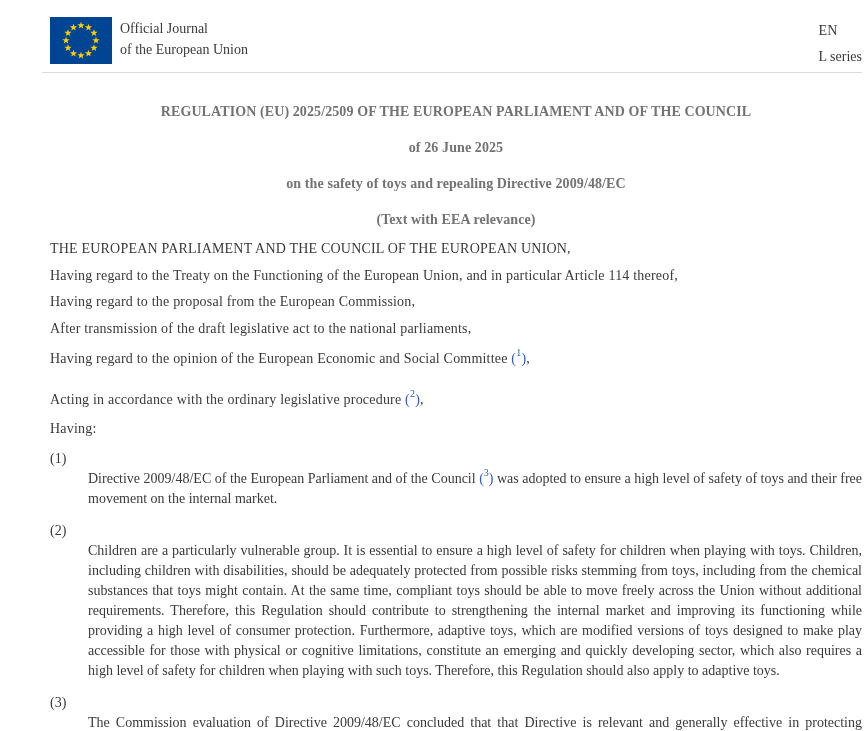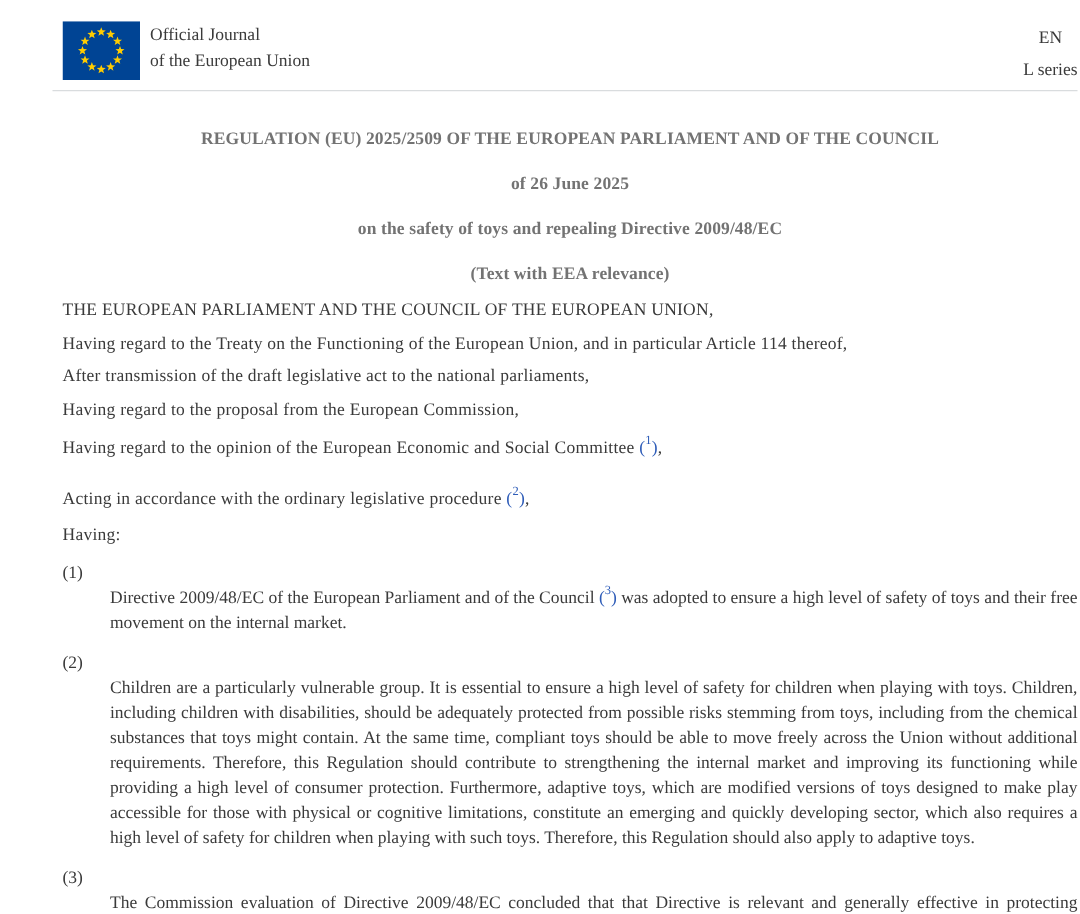--- a/index.html
+++ b/index.html
@@ -9,21 +9,21 @@
     background: #ffffff; color: #3a3a3a;
     font-family: "Liberation Serif", "DejaVu Serif", serif;
     font-size: 14px;
   }
   .page { position: relative; width: 864px; height: 731px; overflow: hidden; padding-left: 28px; }
 
   
   .hdr { position: relative; height: 72px; }
   .flag { position: absolute; left: 22px; top: 17px; display: block; }
   .brand { position: absolute; left: 92px; top: 18px; font-size: 14px; line-height: 21px; }
-  .hdr-right { position: absolute; right: 2px; top: 18px; text-align: center; font-size: 14px; line-height: 26px; }
+  .hdr-right { position: absolute; right: 2px; top: 18px; text-align: left; font-size: 14px; line-height: 26px; }
   .rule { border-top: 1px solid #d9dcde; margin: 0 2px 0 14px; height: 0; }
 
   
   .masthead { position: relative; margin-top: 19px; height: 22px; }
   .docnum { text-align: center; font-size: 17px; letter-spacing: 0.3px; }
   .pubdate { position: absolute; right: 2px; top: 3px; font-size: 13.5px; }
 
   
   .title-block p {
     margin: 19px 2px 0 22px; text-align: center; font-weight: bold;
@@ -86,22 +86,22 @@
   <div class="title-block">
     <p class="first">REGULATION (EU) 2025/2509 OF THE EUROPEAN PARLIAMENT AND OF THE COUNCIL</p>
     <p>of 26 June 2025</p>
     <p>on the safety of toys and repealing Directive 2009/48/EC</p>
     <p>(Text with EEA relevance)</p>
   </div>
 
   <div class="preamble">
     <p class="mt12">THE EUROPEAN PARLIAMENT AND THE COUNCIL OF THE EUROPEAN UNION,</p>
     <p>Having regard to the Treaty on the Functioning of the European Union, and in particular Article 114 thereof,</p>
+    <p>Having regard to the proposal from the European Commission,</p>
     <p>After transmission of the draft legislative act to the national parliaments,</p>
-    <p>Having regard to the proposal from the European Commission,</p>
     <p class="mt13"><span>Having regard to the opinion of the European Economic and Social Committee </span><span class="fnref"><span>(</span><sup>1</sup><span>)</span></span><span>,</span></p>
     <p class="mt14"><span>Acting in accordance with the ordinary legislative procedure </span><span class="fnref"><span>(</span><sup>2</sup><span>)</span></span><span>,</span></p>
     <p class="mt12">Having:</p>
   </div>
 
   <div class="recitals">
     <div class="recital">
       <span class="num">(1)</span>
       <div class="txt"><span>Directive 2009/48/EC of the European Parliament and of the Council </span><span class="fnref"><span>(</span><sup>3</sup><span>)</span></span><span> was adopted to ensure a high level of safety of toys and their free movement on the internal market.</span></div>
     </div>

